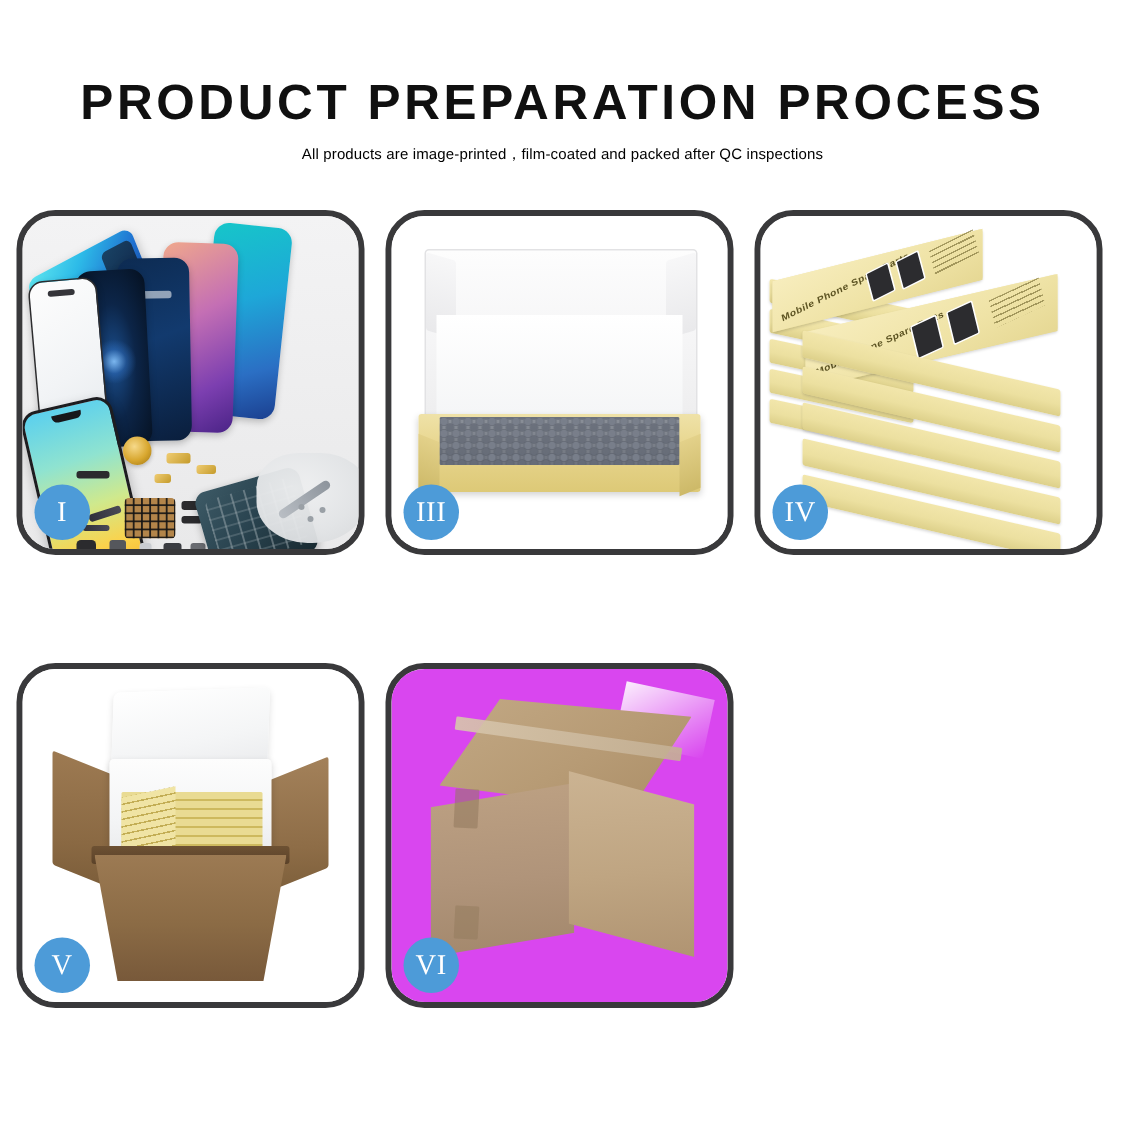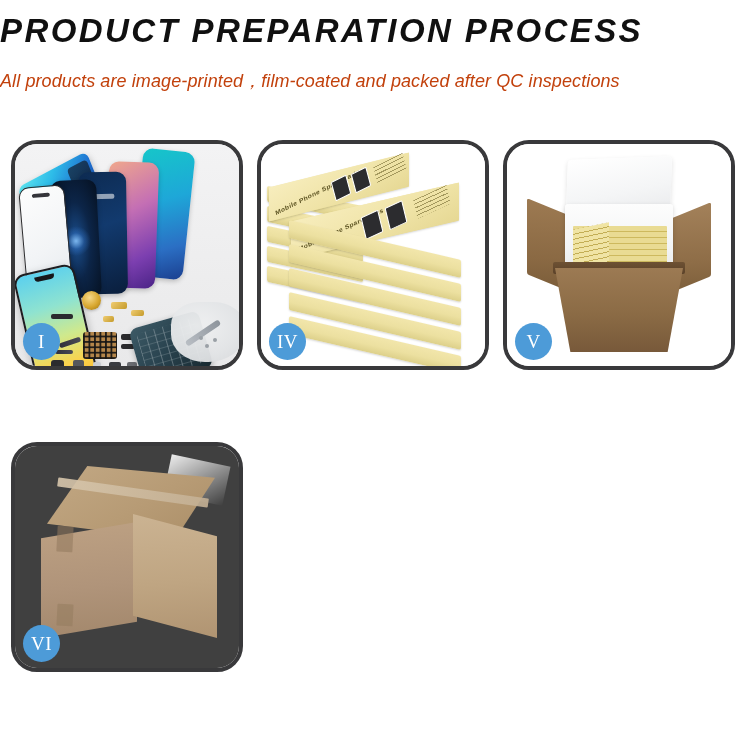--- a/index.html
+++ b/index.html
@@ -6,29 +6,29 @@
   body{
     width:750px;height:750px;
     background:#ffffff;
     font-family:"Liberation Sans","DejaVu Sans",sans-serif;
     overflow:hidden;
     position:relative;
   }
   .page{width:750px;height:750px;position:relative;box-sizing:border-box;}
 
   
-  .header{padding-top:14px;font-style:italic;}
+  .header{text-align:center;padding-top:51px;}
   .title{
     font-size:33px;font-weight:700;color:#101010;
     letter-spacing:2.4px;line-height:1.05;
     white-space:nowrap;
   }
   .subtitle{
-    font-size:18px;font-weight:400;color:#c2410c;
-    letter-spacing:.1px;margin-top:20px;white-space:nowrap;
+    font-size:10px;font-weight:400;color:#000000;
+    letter-spacing:.1px;margin-top:10px;white-space:nowrap;
   }
 
   
   .grid{
     position:absolute;left:11px;top:140px;
     width:728px;
     display:grid;
     grid-template-columns:repeat(3,232px);
     grid-template-rows:repeat(2,230px);
     column-gap:14px;row-gap:72px;
@@ -324,21 +324,21 @@
       repeating-linear-gradient(180deg,#e9db93 0,#e9db93 5px,#cdb95e 5px,#cdb95e 6px);
     border-radius:1px;
   }
   .contents2{
     position:absolute;left:40px;top:64px;width:36px;height:44px;
     background:repeating-linear-gradient(180deg,#f0e4a4 0,#f0e4a4 4px,#c3ae55 4px,#c3ae55 5px);
     transform:skewY(-12deg);
   }
 
   
-  .p6{background:#404040;}
+  .p6{background:#d946ef;}
   .bigbox{position:absolute;left:18px;top:20px;width:190px;height:182px;}
   .bigbox .topface{
     position:absolute;left:14px;top:0;width:168px;height:74px;
     background:linear-gradient(150deg,#c2a884 0%,#b79b75 55%,#ab8e67 100%);
     clip-path:polygon(24% 0,100% 16%,76% 100%,0 78%);
   }
   .bigbox .frontface{
     position:absolute;left:8px;top:56px;width:96px;height:116px;
     background:linear-gradient(175deg,#bda183 0%,#b0947a 55%,#a2876b 100%);
     clip-path:polygon(0 14%,100% 0,100% 86%,0 100%);
@@ -419,20 +419,37 @@
         <div class="tool"></div>
         <div class="screw" style="right:30px;bottom:18px;"></div>
         <div class="screw" style="right:22px;bottom:24px;"></div>
         <div class="screw" style="right:36px;bottom:26px;"></div>
 
         <div class="badge">I</div>
       </div>
     </div>
 
 
+    <div class="panel">
+      <div class="stage p3">
+        <div class="bx3">
+          <div class="lid">
+            <div class="lidflapL"></div>
+            <div class="lidflapR"></div>
+          </div>
+          <div class="foam"></div>
+          <div class="tray">
+            <div class="trayfrontL"></div>
+            <div class="trayfrontR"></div>
+            <div class="trayinner"></div>
+          </div>
+        </div>
+        <div class="badge">III</div>
+      </div>
+    </div>
 
     <div class="panel">
       <div class="stage p4">
         <div class="stack">
 
           <div class="sbox" style="left:0;top:34px;width:96px;height:16px;transform:skewY(12deg);"></div>
           <div class="sbox" style="left:0;top:54px;width:96px;height:16px;transform:skewY(12deg);"></div>
           <div class="sbox" style="left:0;top:74px;width:96px;height:16px;transform:skewY(12deg);"></div>
           <div class="sbox" style="left:0;top:94px;width:96px;height:16px;transform:skewY(12deg);"></div>
           <div class="sbox" style="left:0;top:114px;width:96px;height:16px;transform:skewY(12deg);"></div>

